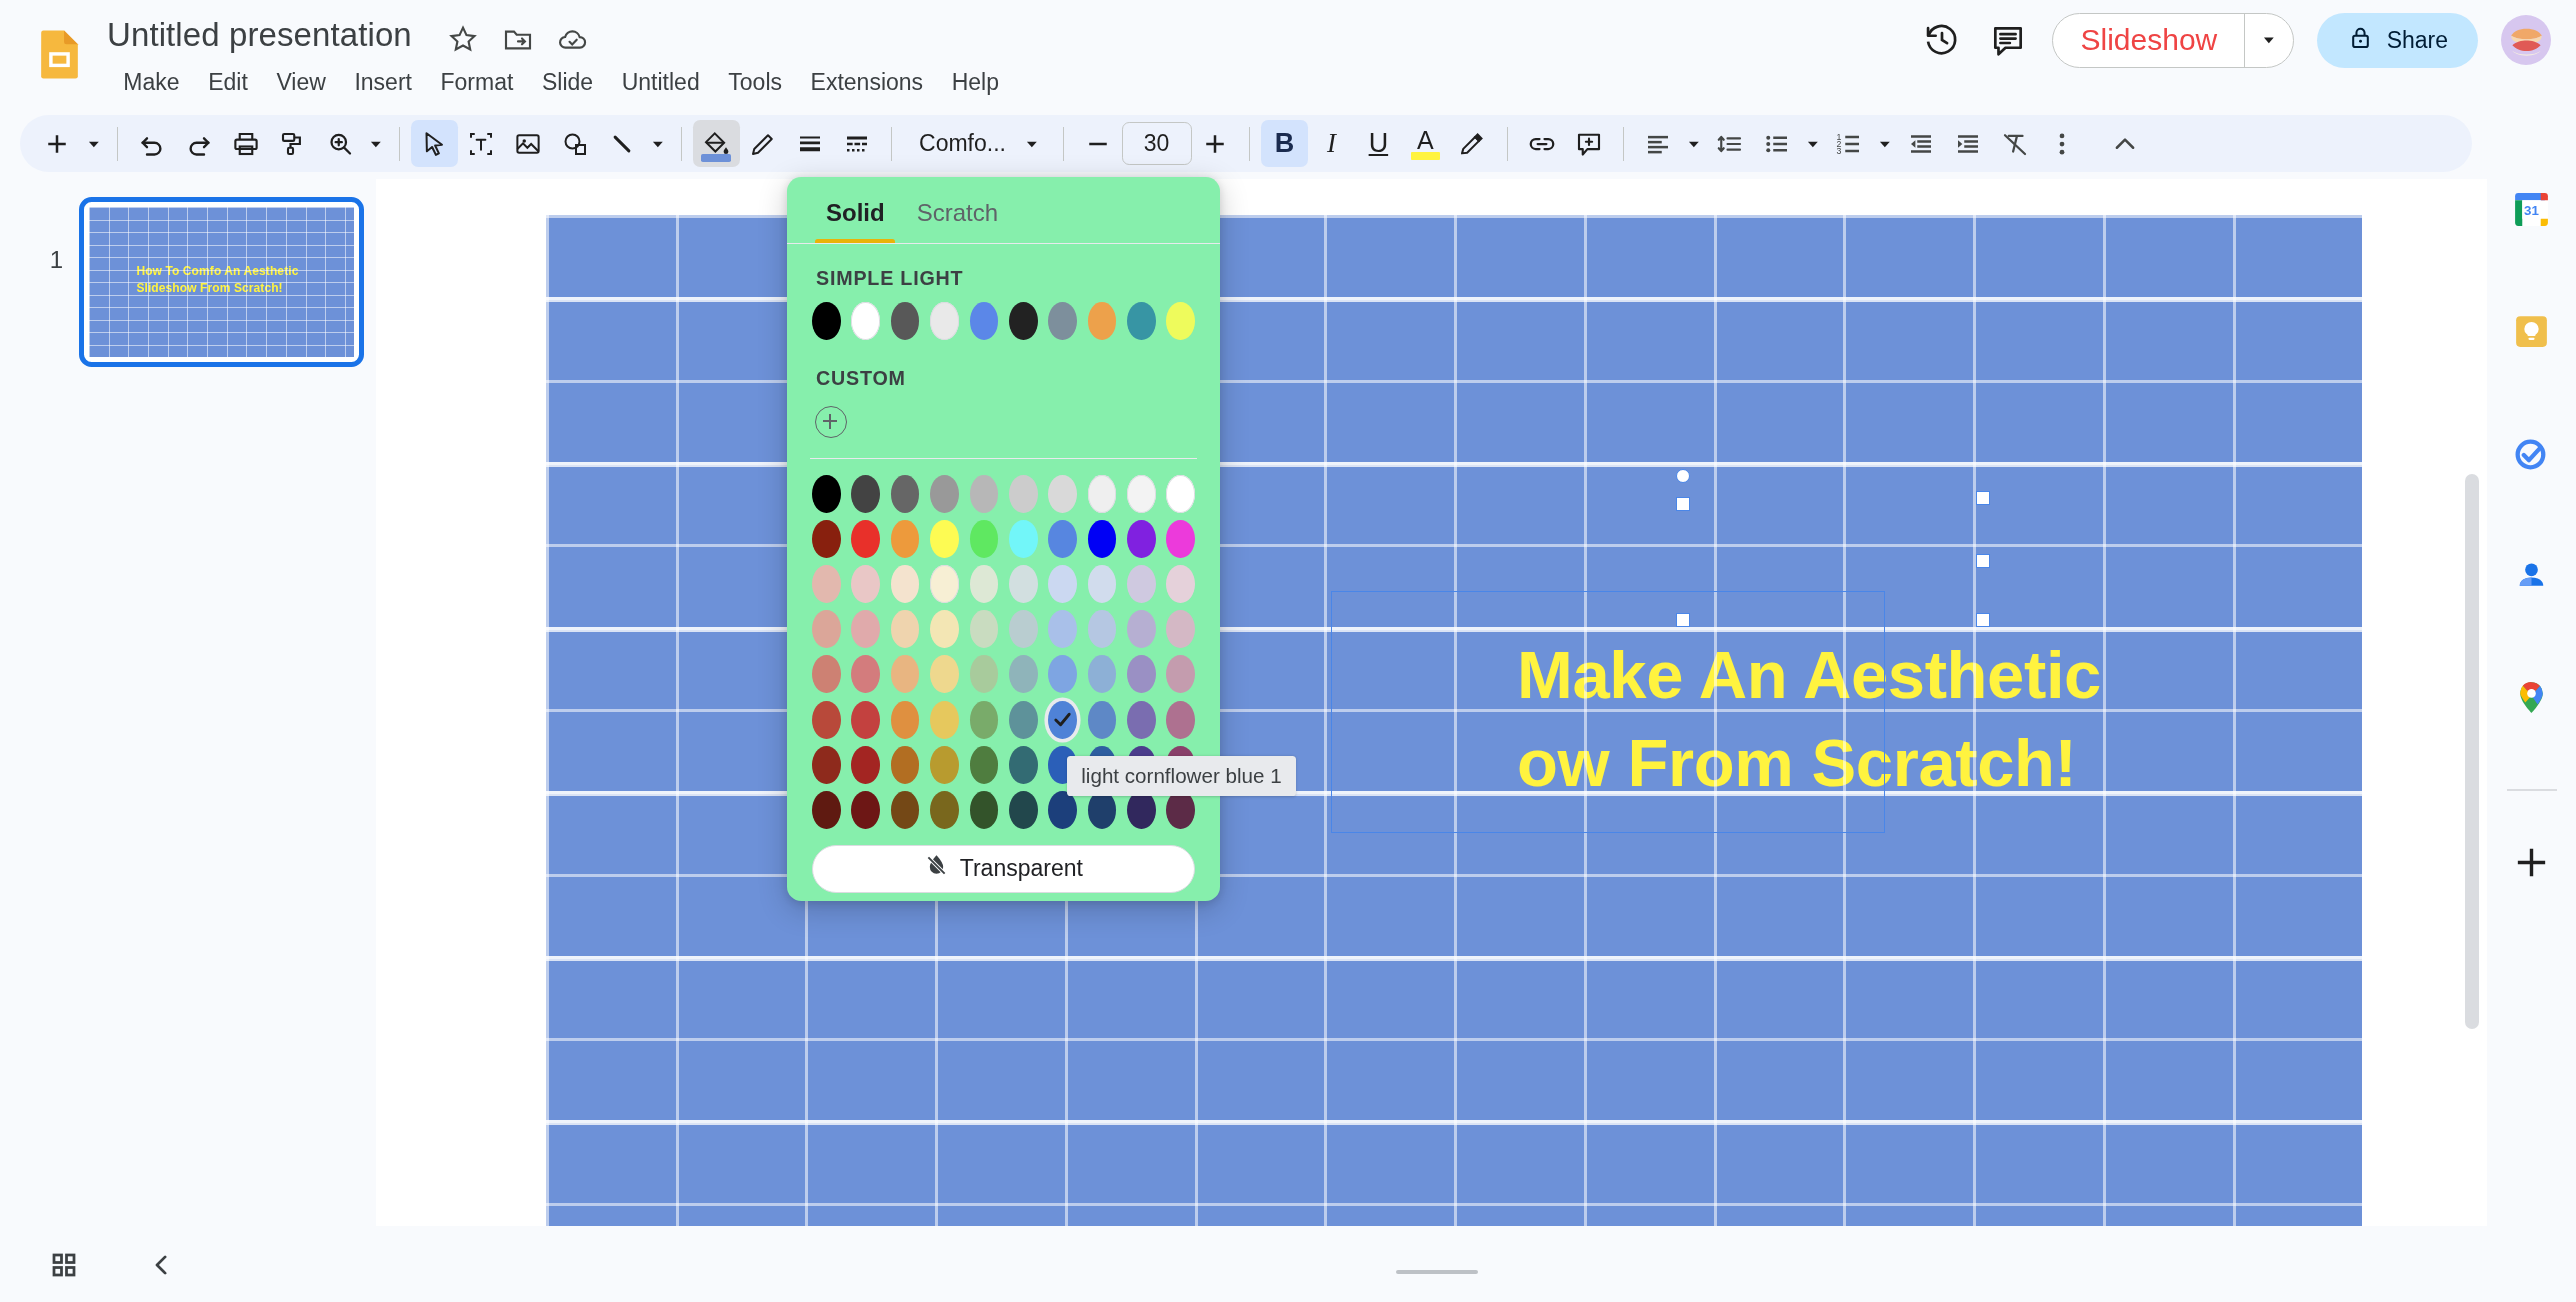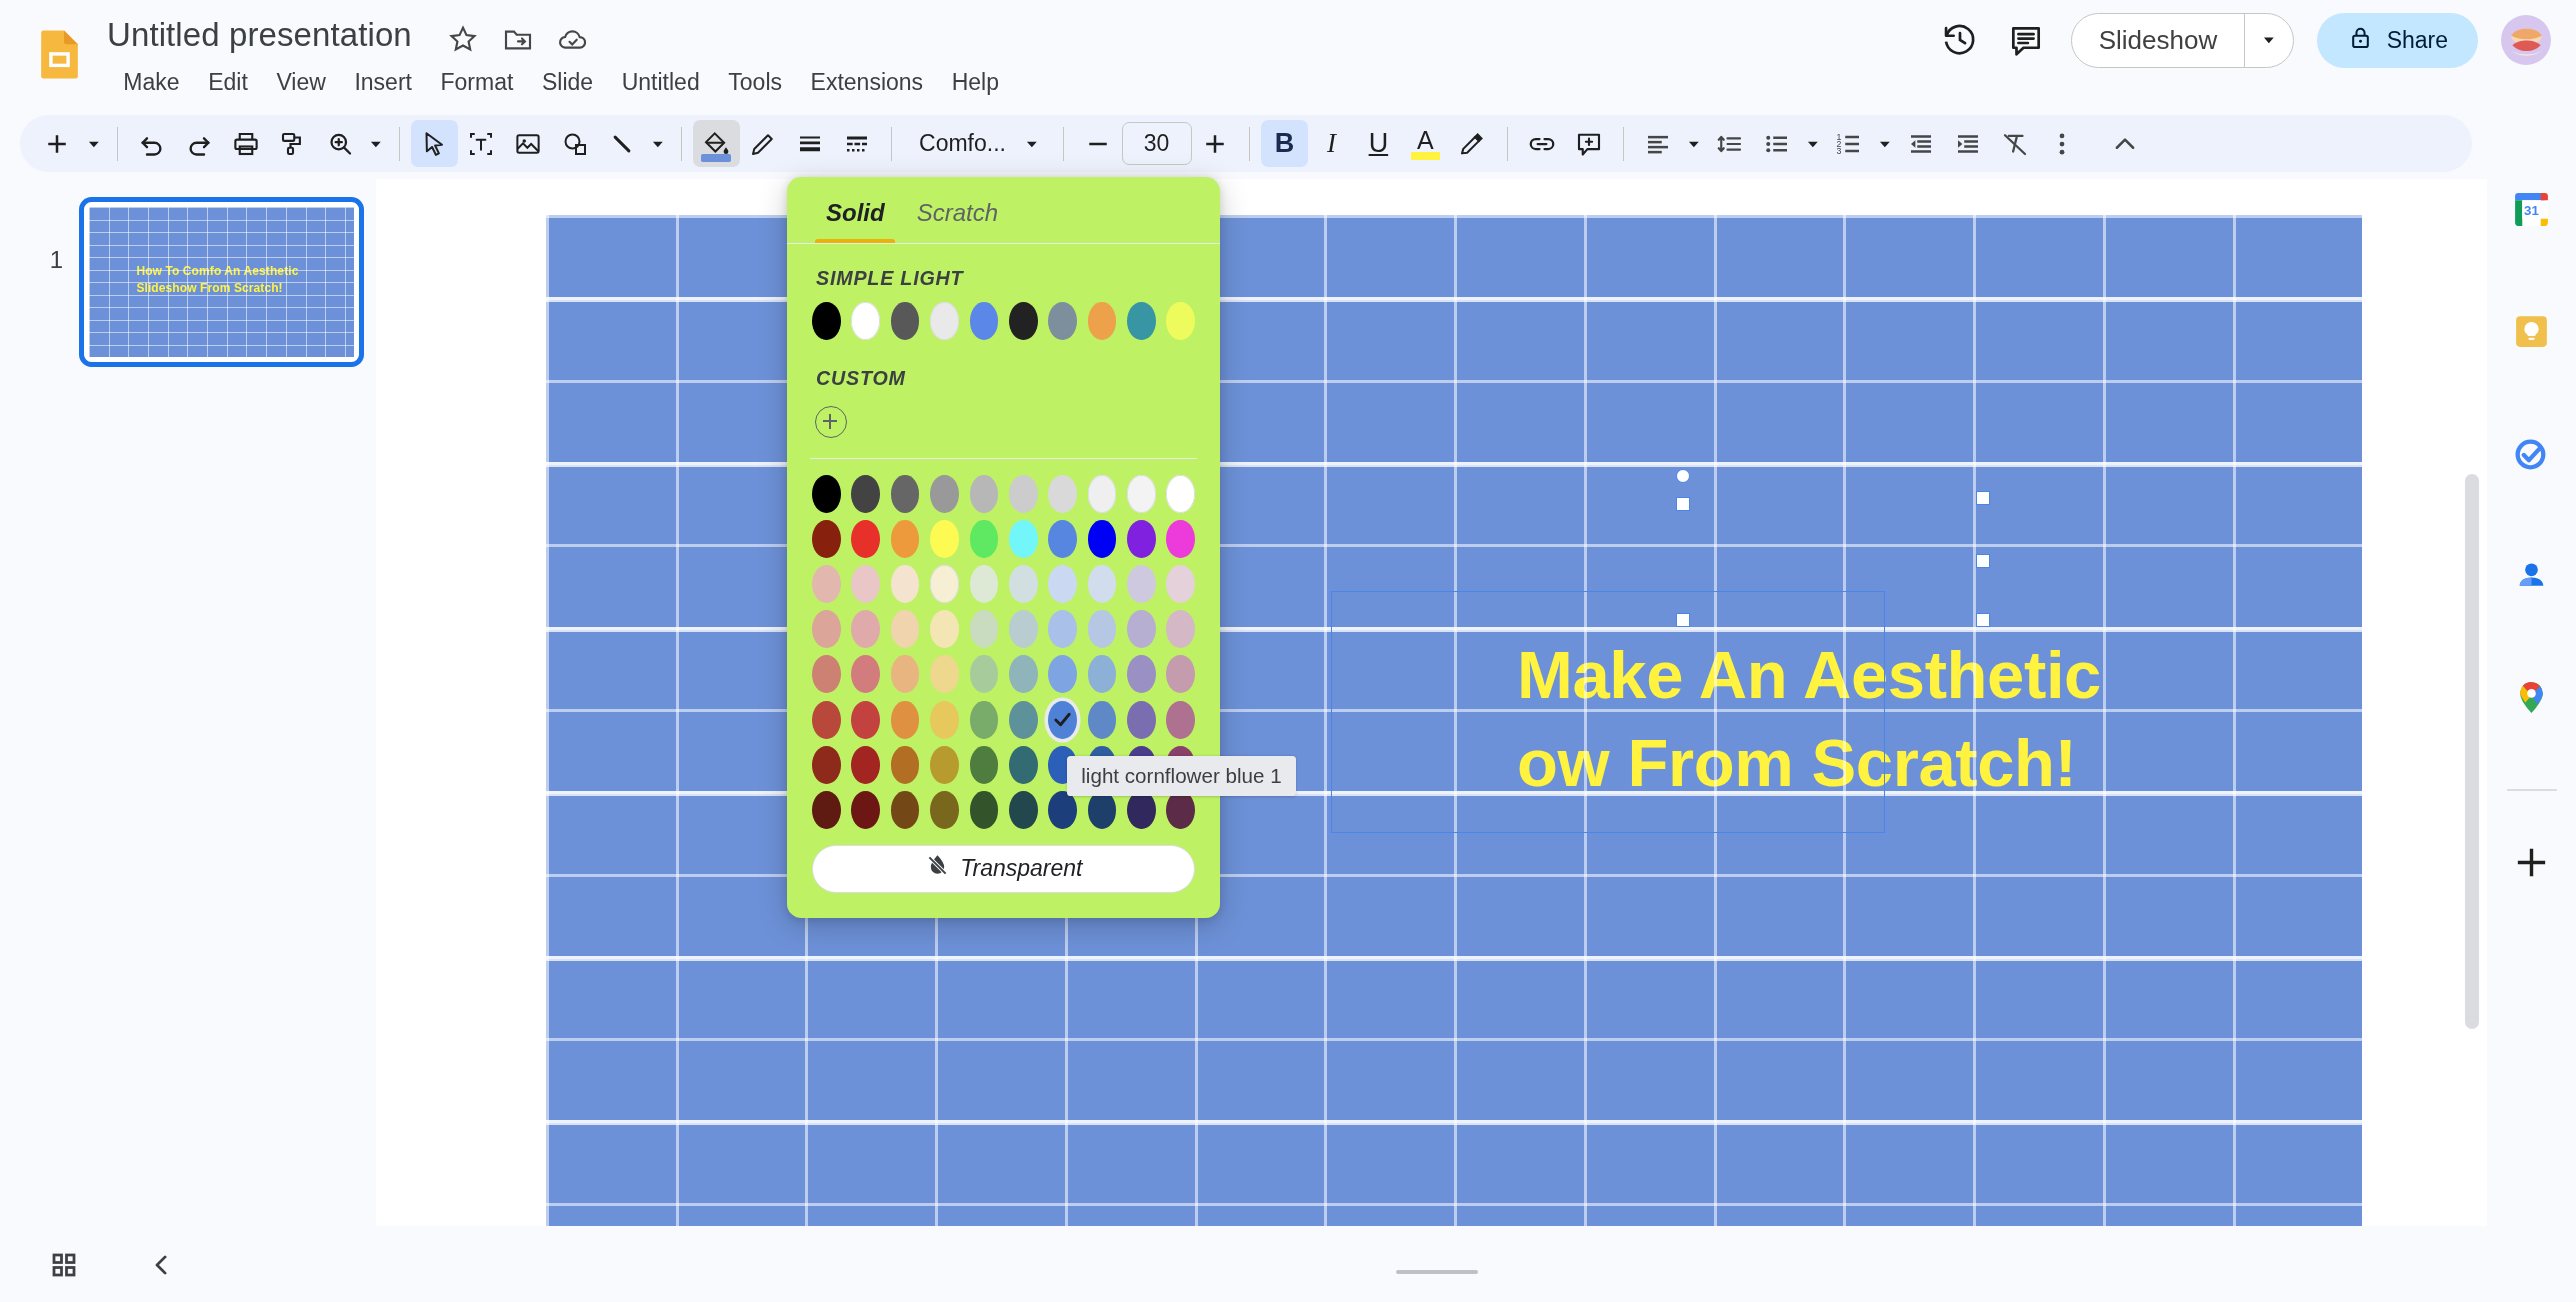--- a/index.html
+++ b/index.html
@@ -26,21 +26,21 @@
   .menubar { position: absolute; left: 109px; top: 64px; display: flex; gap: 0; }
   .menu-item {
     font-size: 23px; color: #3c4043; padding: 5.4px 14.3px; border-radius: 5.4px;
     cursor: pointer; white-space: nowrap; line-height: 1.2;
   }
 
   .header-right { position: absolute; right: 25px; top: 12.5px; display: flex; align-items: center; gap: 23px; }
   .hdr-icon { width: 43px; height: 43px; display: flex; align-items: center; justify-content: center; border-radius: 50%; cursor: pointer; color: #1f1f1f; }
   .hdr-icon svg { width: 38px; height: 38px; display: block; }
   .slideshow-group { display: flex; align-items: center; height: 55px; border: 0.9px solid #c4c7c5; border-radius: 29px; overflow: hidden; background: #fff; }
-  .slideshow-btn { padding: 0 27px; height: 100%; display: flex; align-items: center; font-size: 26px; color: #404040; cursor: pointer; }
+  .slideshow-btn { padding: 0 27px; height: 100%; display: flex; align-items: center; font-size: 30px; color: #ef4444; cursor: pointer; }
   .slideshow-div { width: 0.9px; height: 100%; background: #c4c7c5; }
   .slideshow-arrow { width: 48px; height: 100%; display: flex; align-items: center; justify-content: center; cursor: pointer; }
   .share-btn {
     height: 55px; background: #c2e7ff; border-radius: 29px; display: flex; align-items: center;
     gap: 12.5px; padding: 0 30px; cursor: pointer; color: #001d35; font-size: 23px;
   }
   .share-btn svg { width: 27px; height: 27px; }
   .avatar {
     width: 50px; height: 50px; border-radius: 50%; background: #d7c7ef; cursor: pointer;
     display: flex; align-items: center; justify-content: center; overflow: hidden;
@@ -99,22 +99,22 @@
   .rot-handle { position: absolute; width: 14.3px; height: 14.3px; border-radius: 50%; background: #fff; border: 1.8px solid #4a86e8; }
 
   .hscrollbar { position: absolute; left: 407px; bottom: 9px; width: 2067px; height: 14.3px; }
   .hscroll-thumb { position: absolute; left: 0; top: 0; width: 2067px; height: 14.3px; background: #dadce0; border-radius: 7.2px; cursor: pointer; }
   .vscrollbar { position: absolute; right: 9px; top: 116px; width: 14.3px; height: 922px; }
   .vscroll-thumb { position: absolute; left: 0; top: 179px; width: 14.3px; height: 555px; background: #dadce0; border-radius: 7.2px; cursor: pointer; }
 
   
   .picker {
     position: absolute; left: 787px; top: 177px; width: 433px; height: 331px;
-    background: #bef264; border-radius: 14.3px; box-shadow: 0 1.8px 9px rgba(0,0,0,.12), 0 7.2px 30px rgba(0,0,0,.2);
-    height: auto; padding-bottom: 25px; z-index: 40; font-style: italic;
+    background: #86efac; border-radius: 14.3px; box-shadow: 0 1.8px 9px rgba(0,0,0,.12), 0 7.2px 30px rgba(0,0,0,.2);
+    height: auto; padding-bottom: 8px; z-index: 40;
   }
   .picker-tabs { display: flex; padding: 0 23px; border-bottom: 0.9px solid #e8eaed; }
   .picker-tab { padding: 21.5px 16px 16px; font-size: 24px; color: #5f6368; cursor: pointer; position: relative; }
   .picker-tab.active { color: #202124; font-weight: 700; }
   .picker-tab.active::after { content: ""; position: absolute; left: 5.4px; right: 5.4px; bottom: -0.9px; height: 4.5px; background: #eab308; border-radius: 2.7px 2.7px 0 0; }
   .sect-label { font-size: 19.7px; letter-spacing: 0.8px; font-weight: 700; color: #3c4043; padding: 23px 29px 12.5px; }
   .swatch-row { display: flex; gap: 10.7px; padding: 0 25px 9px; }
   .sw { width: 38px; height: 38px; border-radius: 50%; cursor: pointer; position: relative; }
   .sw.ring { box-shadow: inset 0 0 0 0.9px #dadce0; }
   .custom-add {

